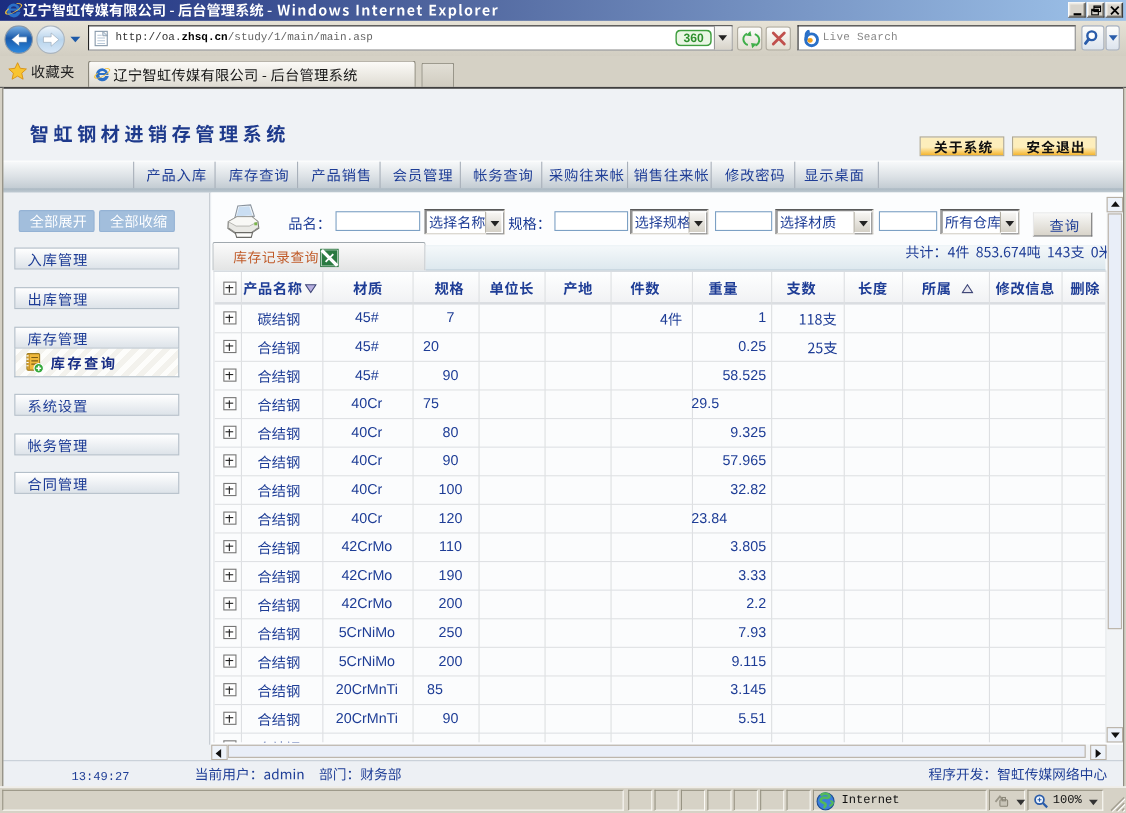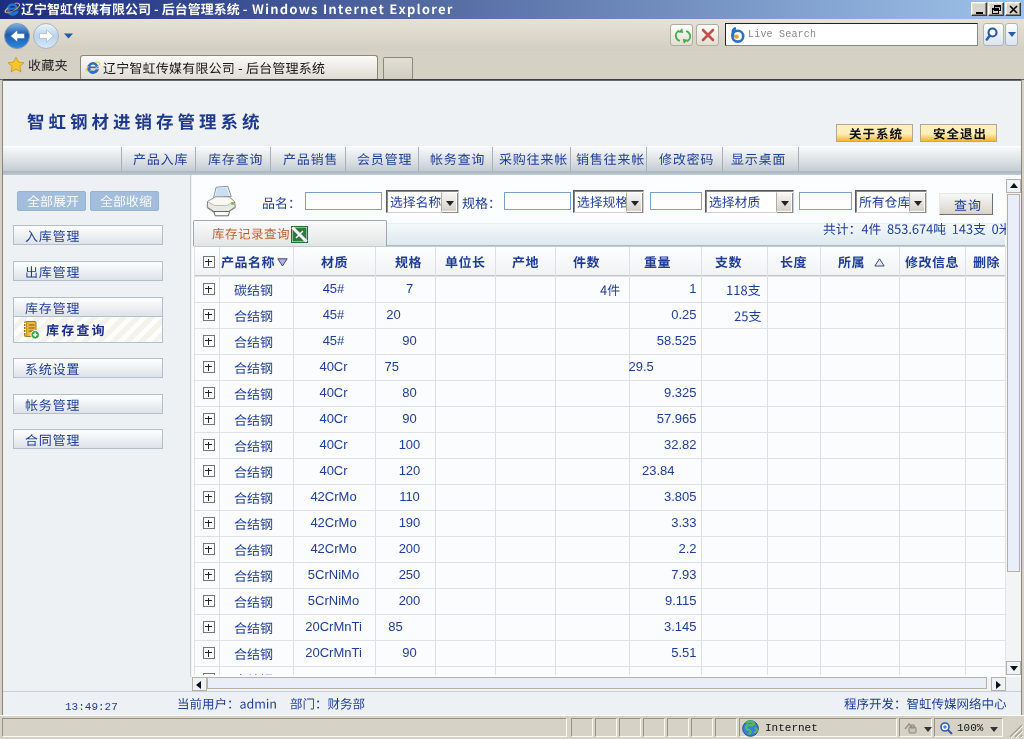--- a/index.html
+++ b/index.html
@@ -167,20 +167,37 @@
     </div>
   </div>
 <div class="navrow">
     <svg style="position:absolute;left:3px;top:4px" width="75" height="27" viewBox="0 0 75 27">
 <circle cx="14" cy="13" r="12.5" fill="url(#bgrad)" stroke="#8a98a8"></circle>
 <path d="M7.5 13l7-6v3.5h7v5h-7V19z" fill="#fff" stroke="#3a6ea8" stroke-width=".6"></path>
 <circle cx="43" cy="13" r="12.5" fill="url(#fgrad)" stroke="#aab4be"></circle>
 <path d="M50.5 13l-7-6v3.5h-7v5h7V19z" fill="#fff" stroke="#9ab" stroke-width=".6"></path>
 <path d="M61 10.5l9 0-4.5 5z" fill="#1e5aa8"></path>
     </svg>
+    <div class="addr">
+      <svg style="position:absolute;left:4px;top:3px" width="15" height="16" viewBox="0 0 15 16">
+        <rect x="1.5" y="1.5" width="11" height="13" fill="#fff" stroke="#8899aa"></rect>
+        <path d="M8.5 1.5v4h4z" fill="#dce8f4" stroke="#8899aa" stroke-width=".8"></path>
+        <g stroke="#b8c8d8">
+          <path d="M3.5 5h4M3.5 7.5h7M3.5 10h7M3.5 12.5h7"></path>
+        </g>
+      </svg>
+      <span class="url">http://oa.<b>zhsq.cn</b><span class="u2">/study/1/main/main.asp</span></span>
+      <svg style="position:absolute;left:533px;top:3px" width="33" height="15" viewBox="0 0 33 15">
+        <rect x=".5" y=".5" width="32" height="14" rx="4.5" fill="#eaf6e4" stroke="#3f9e3f" stroke-width="1.6"></rect>
+        <text x="16.5" y="11.5" font-family="Liberation Sans" font-size="11" font-weight="bold" fill="#2e8f2e" text-anchor="middle">360</text>
+      </svg>
+      <div class="dropbtn" style="right:0;top:0;height:21px">
+        <div class="tri"></div>
+      </div>
+    </div>
     <div class="navbtn" style="left:670px">
       <svg width="18" height="18" viewBox="0 0 18 18">
         <path d="M8.2 1.2l1 4.8L4 5.2z" fill="#3fae49"></path>
         <path d="M5.5 4.2C3.5 5.3 2.5 7 2.7 9c.2 2 1.6 3.6 3.4 4.1l-.5 1.7C3 14 1.1 11.8.9 9.2.7 6.5 2.2 4 4.8 2.8z" fill="#3fae49"></path>
         <path d="M9.8 16.8l-1-4.8 5.2.8z" fill="#3fae49"></path>
         <path d="M12.5 13.8c2-1.1 3-2.8 2.8-4.8-.2-2-1.6-3.6-3.4-4.1l.5-1.7c2.6.8 4.5 3 4.7 5.6.2 2.7-1.3 5.2-3.9 6.4z" fill="#3fae49"></path>
       </svg>
     </div>
     <div class="navbtn" style="left:696px">
       <svg width="16" height="16" viewBox="0 0 16 16">
@@ -492,21 +509,21 @@
       </svg>
       <div class="lat" style="left:434px;top:34px;width:68px;text-align:right">1</div>
       <svg class="t" style="left:531.8px;top:32.9px" width="37" height="19">
         <use href="#t48" fill="#1e3d96"></use>
       </svg>
       <div class="plus" style="left:8px;top:62px"></div>
       <svg class="t" style="left:39.0px;top:58.9px" width="41" height="19">
         <use href="#t49" fill="#1e3d96"></use>
       </svg>
       <div class="lat" style="left:98px;top:60px;width:82px;text-align:center">45#</div>
-      <div class="lat" style="left:174px;top:60px;width:50px;text-align:center">20</div>
+      <div class="lat" style="left:190px;top:60px;width:50px;text-align:left">20</div>
       <div class="lat" style="left:434px;top:60px;width:68px;text-align:right">0.25</div>
       <svg class="t" style="left:539.1px;top:58.9px" width="29" height="19">
         <use href="#t50" fill="#1e3d96"></use>
       </svg>
       <div class="plus" style="left:8px;top:88px"></div>
       <svg class="t" style="left:39.0px;top:84.9px" width="41" height="19">
         <use href="#t49" fill="#1e3d96"></use>
       </svg>
       <div class="lat" style="left:98px;top:86px;width:82px;text-align:center">45#</div>
       <div class="lat" style="left:190px;top:86px;width:50px;text-align:center">90</div>
@@ -538,21 +555,21 @@
       </svg>
       <div class="lat" style="left:98px;top:190px;width:82px;text-align:center">40Cr</div>
       <div class="lat" style="left:190px;top:190px;width:50px;text-align:center">100</div>
       <div class="lat" style="left:434px;top:190px;width:68px;text-align:right">32.82</div>
       <div class="plus" style="left:8px;top:218px"></div>
       <svg class="t" style="left:39.0px;top:214.9px" width="41" height="19">
         <use href="#t49" fill="#1e3d96"></use>
       </svg>
       <div class="lat" style="left:98px;top:216px;width:82px;text-align:center">40Cr</div>
       <div class="lat" style="left:190px;top:216px;width:50px;text-align:center">120</div>
-      <div class="lat" style="left:412px;top:216px;width:68px;text-align:right">23.84</div>
+      <div class="lat" style="left:434px;top:216px;width:68px;text-align:left">23.84</div>
       <div class="plus" style="left:8px;top:244px"></div>
       <svg class="t" style="left:39.0px;top:240.9px" width="41" height="19">
         <use href="#t49" fill="#1e3d96"></use>
       </svg>
       <div class="lat" style="left:98px;top:242px;width:82px;text-align:center">42CrMo</div>
       <div class="lat" style="left:190px;top:242px;width:50px;text-align:center">110</div>
       <div class="lat" style="left:434px;top:242px;width:68px;text-align:right">3.805</div>
       <div class="plus" style="left:8px;top:270px"></div>
       <svg class="t" style="left:39.0px;top:266.9px" width="41" height="19">
         <use href="#t49" fill="#1e3d96"></use>

